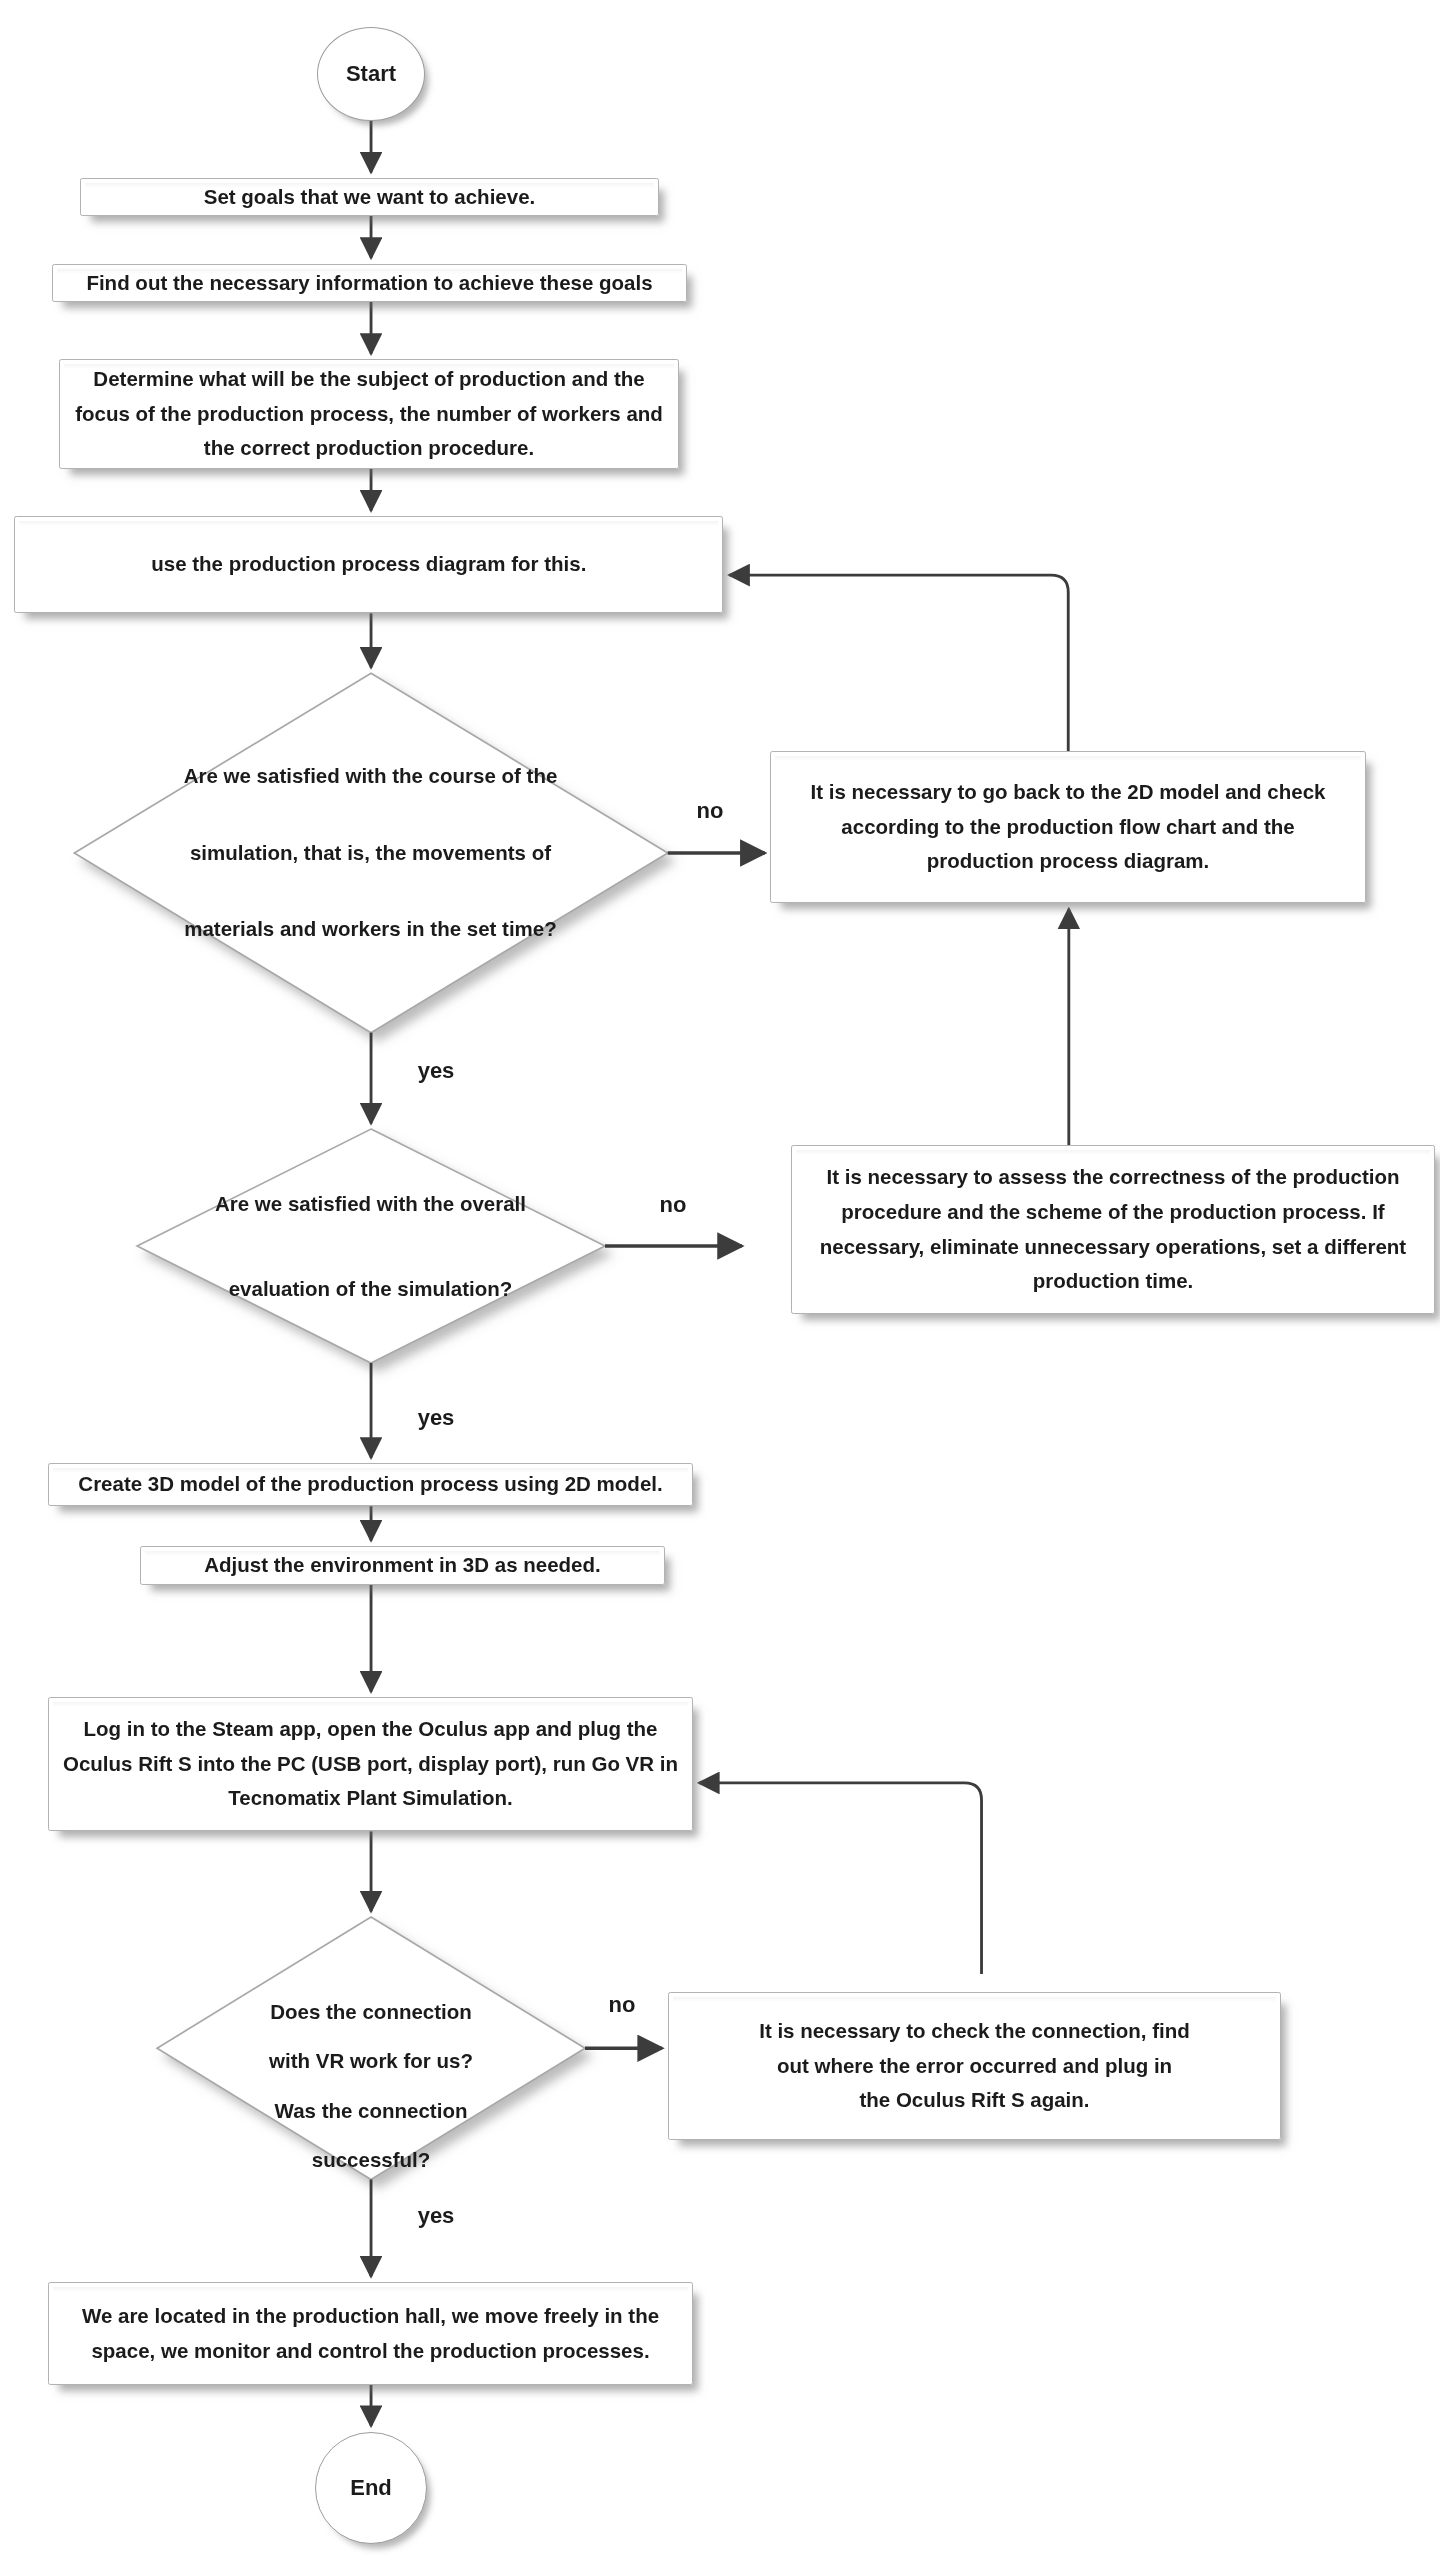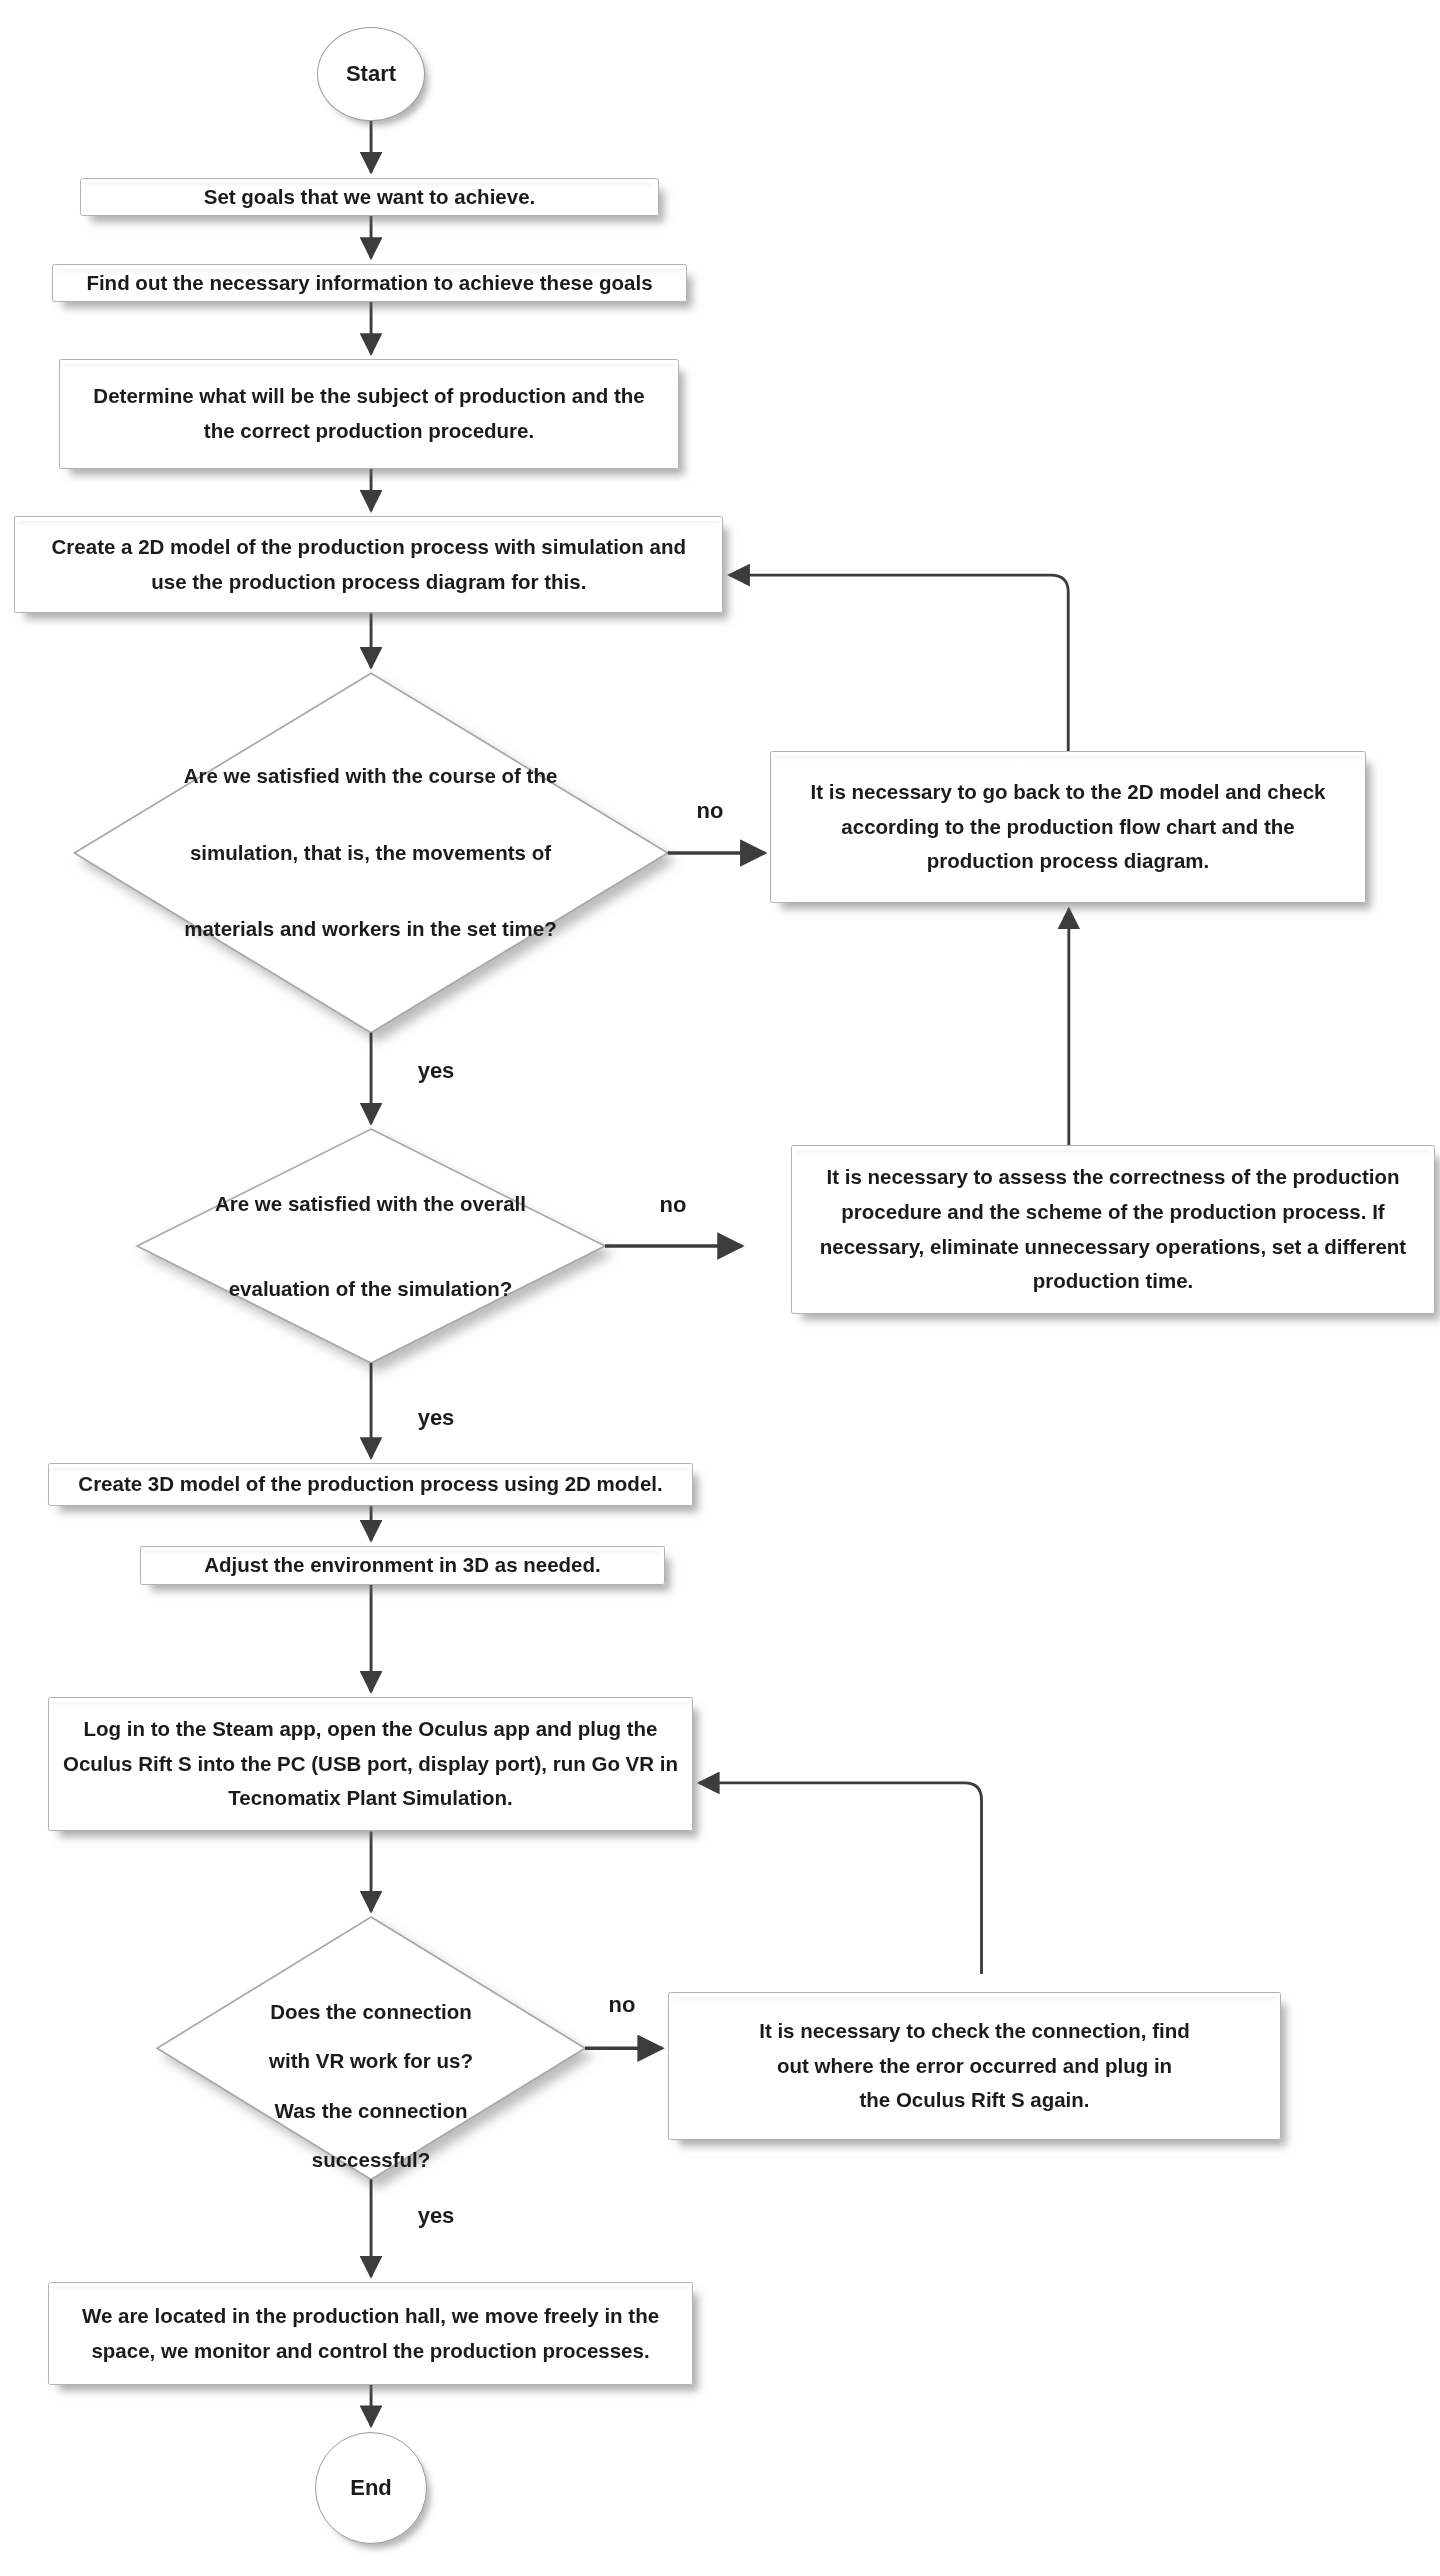--- a/index.html
+++ b/index.html
@@ -119,25 +119,25 @@
   <div class="node rect" style="left:80px; top:178px; width:579px; height:38px;">
     <span class="node-line">Set goals that we want to achieve.</span>
   </div>
 
   <div class="node rect" style="left:52px; top:264px; width:635px; height:38px;">
     <span class="node-line">Find out the necessary information to achieve these goals</span>
   </div>
 
   <div class="node rect" style="left:59px; top:359px; width:620px; height:110px;">
     <span class="node-line">Determine what will be the subject of production and the</span>
+    <span class="node-line">focus of the production process, the number of workers and</span>
     <span class="node-line">the correct production procedure.</span>
   </div>
 
   <div class="node rect" style="left:14.3px; top:516px; width:709px; height:97px;">
-    <span class="node-line">Create a 2D model of the production process with simulation and</span>
     <span class="node-line">use the production process diagram for this.</span>
   </div>
 
   <div class="node rect" style="left:770px; top:751px; width:596px; height:152px;">
     <span class="node-line">It is necessary to go back to the 2D model and check</span>
     <span class="node-line">according to the production flow chart and the</span>
     <span class="node-line">production process diagram.</span>
   </div>
 
   <div class="node rect" style="left:747px; top:1145px; width:644px; height:169px;margin-left:44px;">

